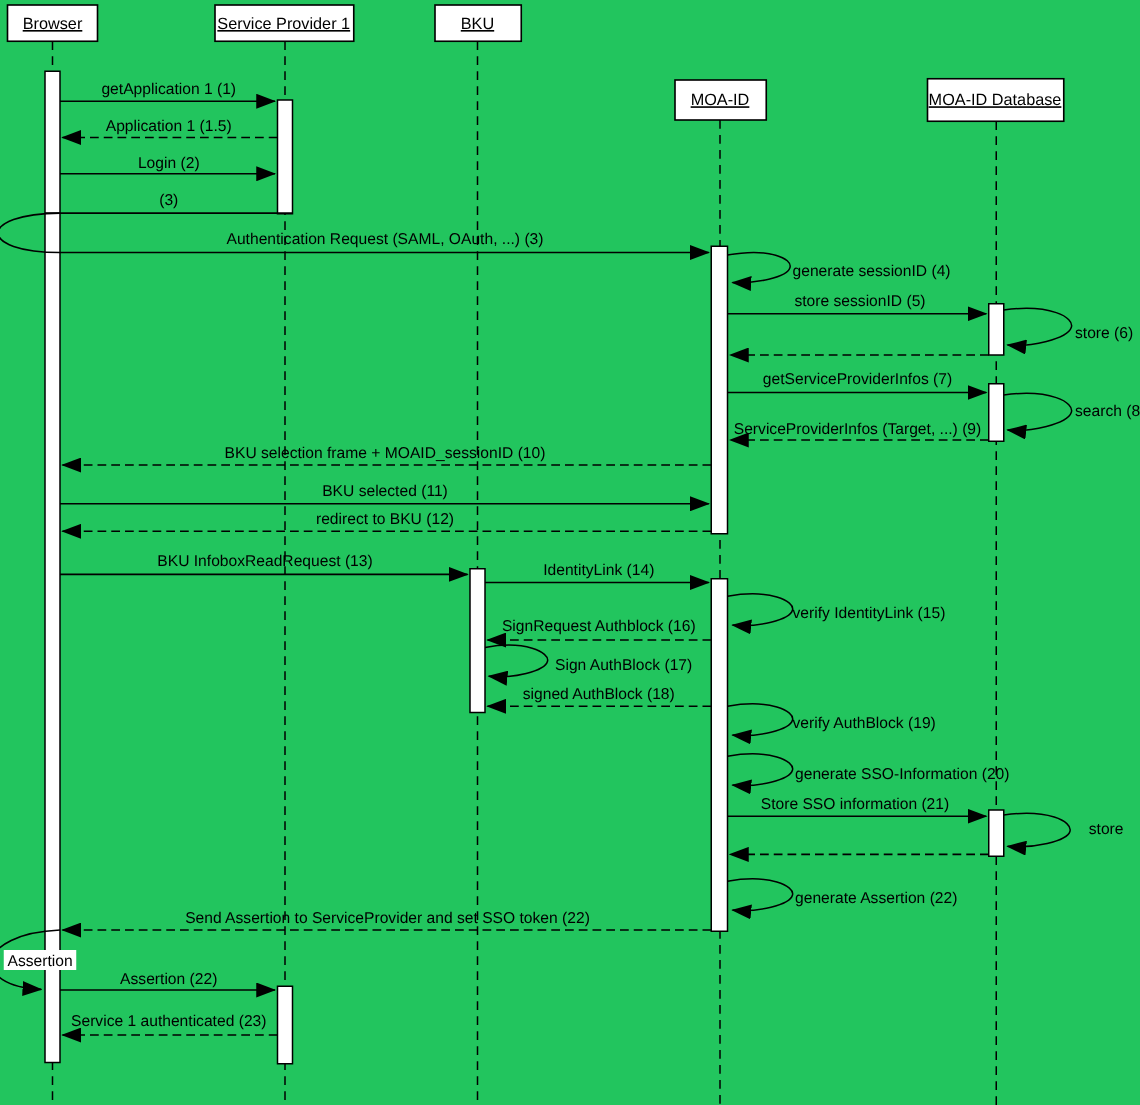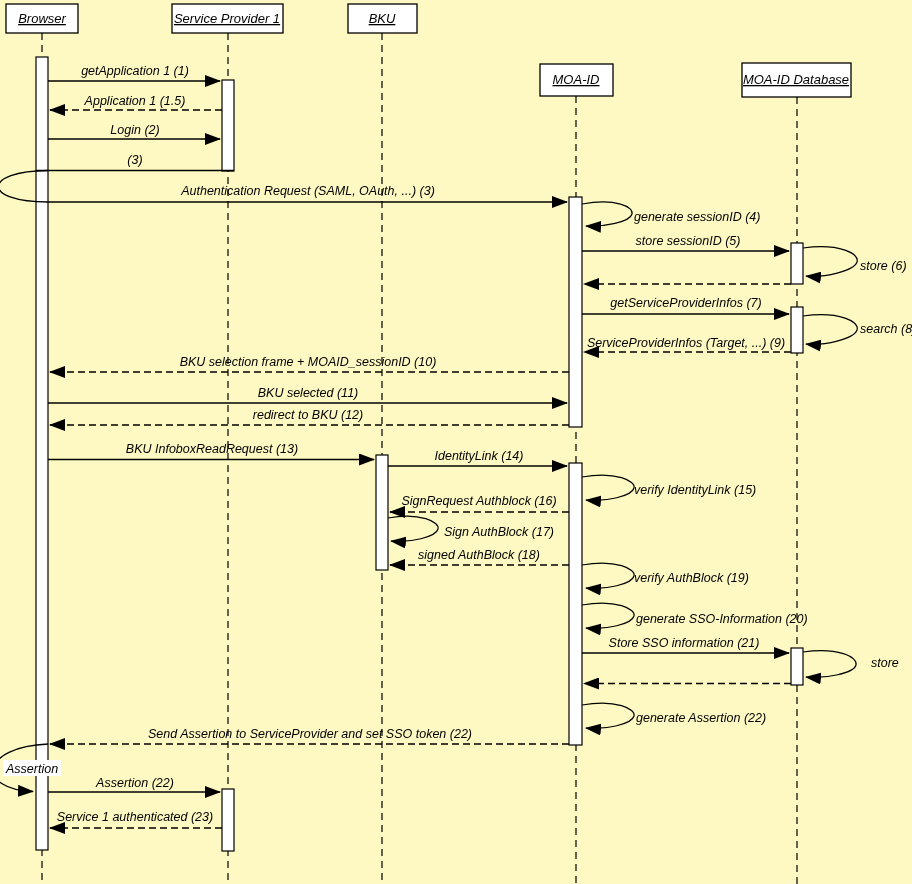--- a/index.html
+++ b/index.html
@@ -1,16 +1,16 @@
 <!DOCTYPE html>
 <html><head>
 <meta charset="utf-8">
 <style>
   html,body{margin:0;padding:0;background:#ffffff;}
-  .stage{position:relative;width:912px;height:884px;background:#fef9c3;overflow:hidden;font-style:italic;}
+  .stage{position:relative;width:912px;height:884px;background:#22c55e;overflow:hidden;}
   svg{display:block;font-family:"Liberation Sans", sans-serif;}
   text{fill:#000;font-size:12.5px;}
   .actor-label{font-size:13px;text-decoration:underline;}
   .solid{stroke:#000;stroke-width:1.3;fill:none;}
   .dashed{stroke:#000;stroke-width:1.3;fill:none;stroke-dasharray:7 4;}
   .lifeline{stroke:#000;stroke-width:1.2;fill:none;stroke-dasharray:7 5;}
   .box{fill:#fff;stroke:#000;stroke-width:1.3;}
   .bar{fill:#fff;stroke:#000;stroke-width:1.2;}
   .loop{stroke:#000;stroke-width:1.2;fill:none;}
 </style>

